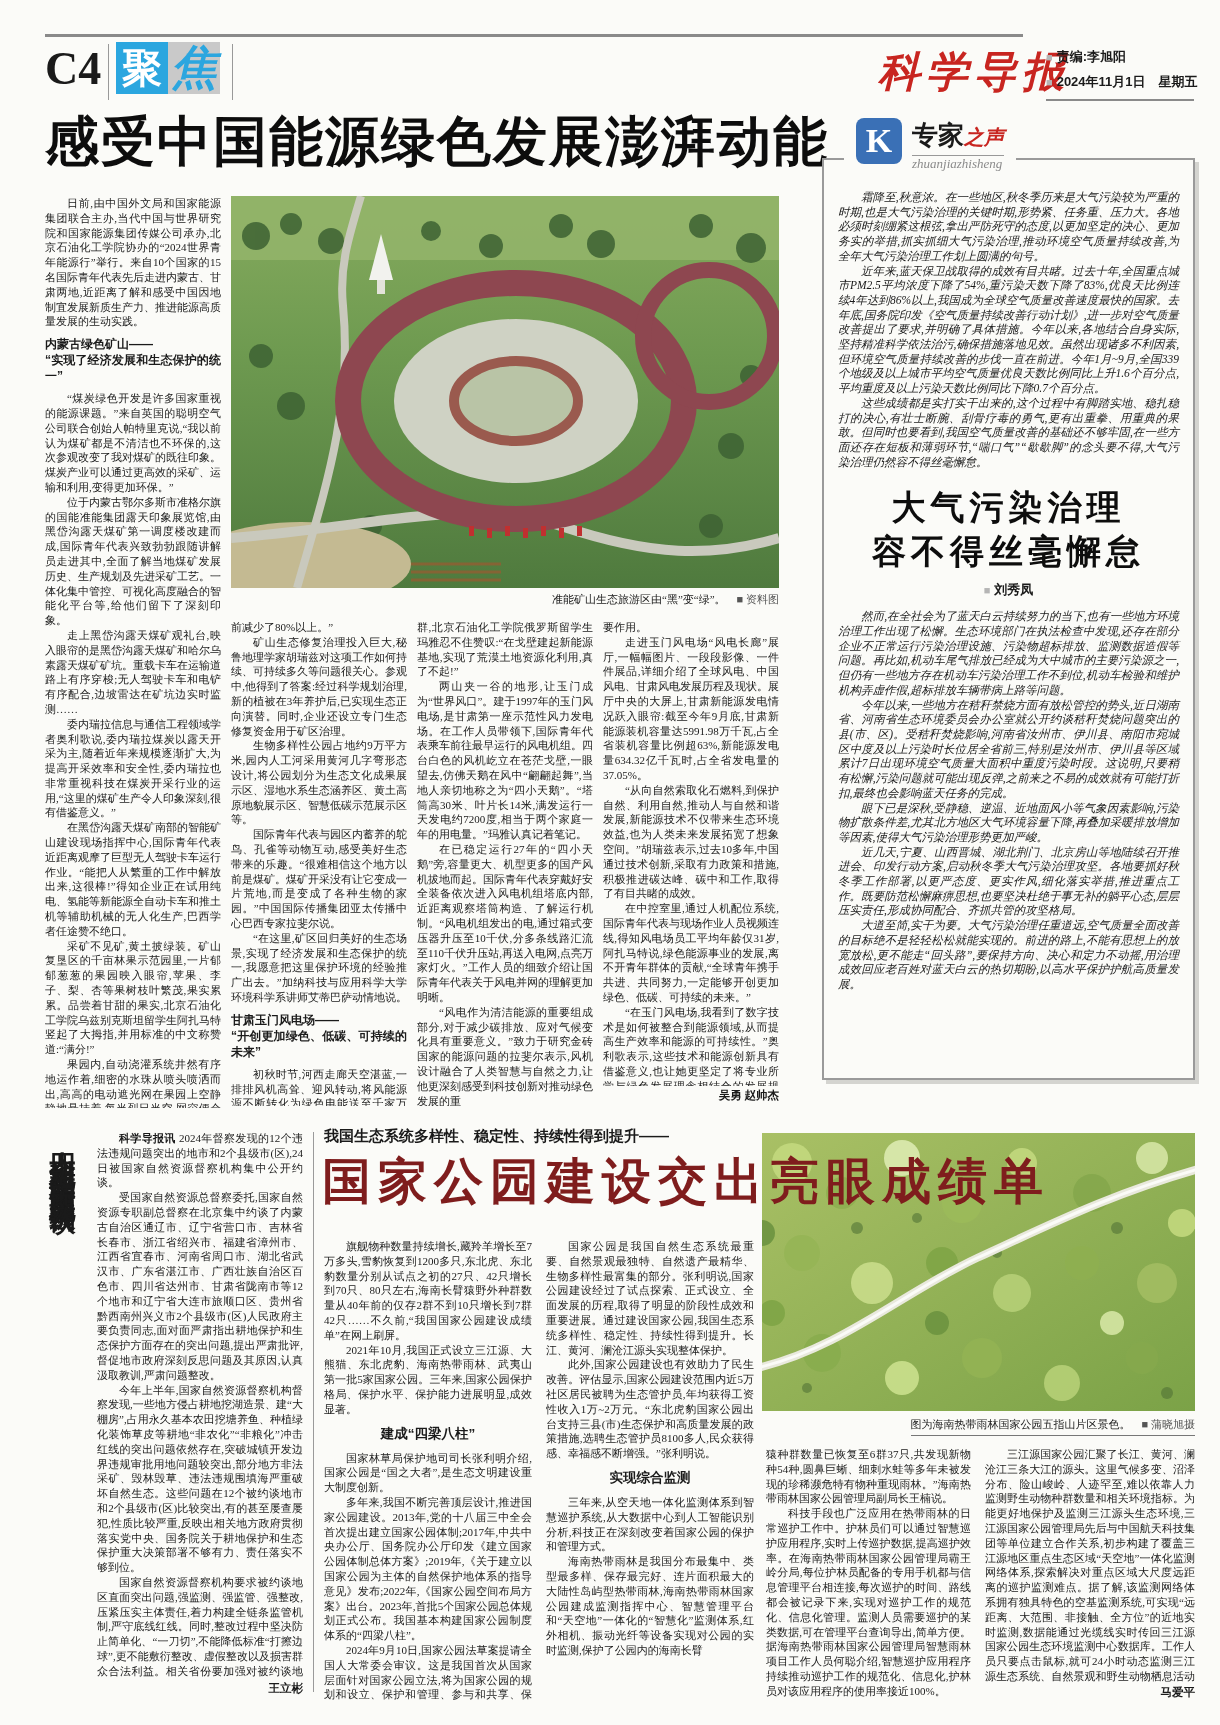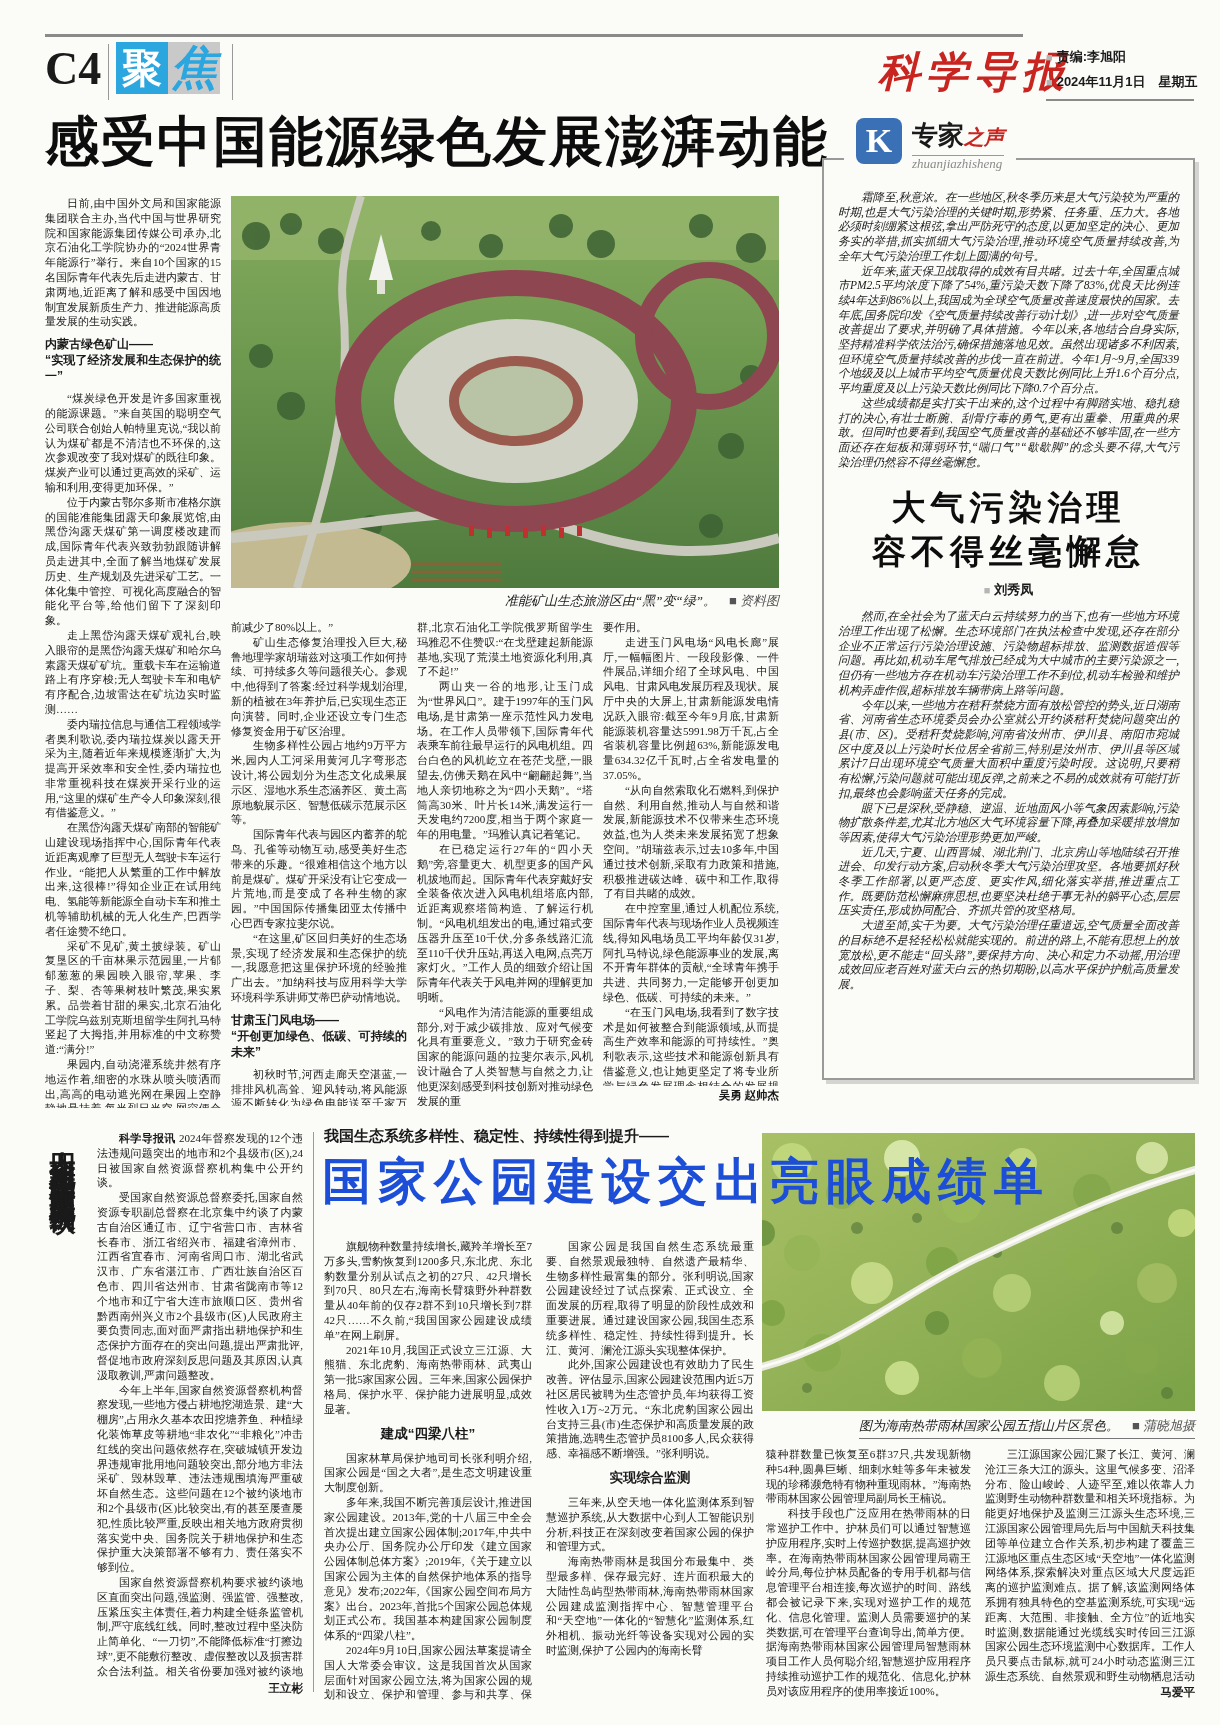--- a/index.html
+++ b/index.html
@@ -25,21 +25,21 @@
   .main-headline{left:45px;top:106px;font-size:54px;font-weight:900;letter-spacing:2px;white-space:nowrap;
                  font-family:"Liberation Sans","DejaVu Sans",sans-serif;color:#0d0d0d;}
   .ncol{font-size:11px;line-height:14.8px;text-align:justify;overflow:hidden;}
   .ncol p.para{margin:0;text-indent:2em;}
   .ncol p.para.cont{text-indent:0;}
   .col-subhead{font-weight:bold;font-size:12px;line-height:16px;margin:7px 0;white-space:pre-line;
                font-family:"Liberation Sans",sans-serif;text-indent:0;}
   .col-subhead.center{text-align:center;font-size:13.5px;margin:9px 0;}
   .c-main1{left:45px;top:196px;width:176px;height:912px;}
   .photo1{left:231px;top:196px;width:548px;height:392px;}
-  .caption{font-size:13px;text-align:right;font-style:italic;}
+  .caption{font-size:11px;text-align:right;}
   .cap1{left:231px;top:592px;width:548px;}
   .c-main2{left:231px;top:620px;width:176px;height:486px;}
   .c-main3{left:417px;top:620px;width:176px;height:486px;}
   .c-main4{left:603px;top:620px;width:176px;height:466px;}
   .byline{font-weight:bold;text-align:right;font-size:11.5px;}
   .byl-main{left:603px;top:1088px;width:176px;}
   
   .expert{left:822px;top:118px;width:373px;}
   .expert-box{position:absolute;left:0;top:40px;width:341px;height:888px;border:2px solid #9a9a9a;
               box-shadow:4px 4px 0 #d4d4d0;background:#fbfbf8;padding:30px 14px 0 14px;overflow:hidden;}
@@ -63,21 +63,21 @@
   .land-vhead{position:absolute;left:0;top:6px;writing-mode:vertical-rl;font-size:26px;font-weight:bold;
               letter-spacing:3px;height:568px;font-family:"Liberation Serif",serif;}
   .land-body{position:absolute;left:52px;top:6px;width:206px;height:548px;}
   .byl-land{position:absolute;left:52px;top:556px;width:206px;}
   .bottom-divider{left:313px;top:1132px;height:560px;border-left:1px solid #9a9a9a;}
   
   .park{left:322px;top:1125px;width:873px;height:580px;}
   .park-kicker{position:absolute;left:2px;top:2px;font-size:15px;font-weight:bold;
                font-family:"Liberation Sans",sans-serif;text-align:right;}
   .park-headline{position:absolute;left:0px;top:24px;font-size:49px;font-weight:900;letter-spacing:7px;
-                 white-space:nowrap;z-index:2;font-family:"Liberation Sans",sans-serif;color:#1d4ed8;}
+                 white-space:nowrap;z-index:2;font-family:"Liberation Sans",sans-serif;color:#7f1d1d;}
   .photo2{position:absolute;right:0;top:8px;width:433px;height:278px;}
   .cap2{position:absolute;right:0;top:292px;width:433px;}
   .cap2 .cap-inner{display:inline-block;border-bottom:1px solid #777;padding-bottom:3px;}
   .pcolA{position:absolute;left:2px;top:114px;width:208px;height:462px;}
   .pcolB{position:absolute;left:224px;top:114px;width:208px;height:462px;}
   .pcolC{position:absolute;left:444px;top:322px;width:205px;height:254px;}
   .pcolD{position:absolute;left:663px;top:322px;width:210px;height:236px;}
   .byl-park{position:absolute;left:663px;top:560px;width:210px;}
   b.lead{font-family:"Liberation Sans",sans-serif;}
 </style>

